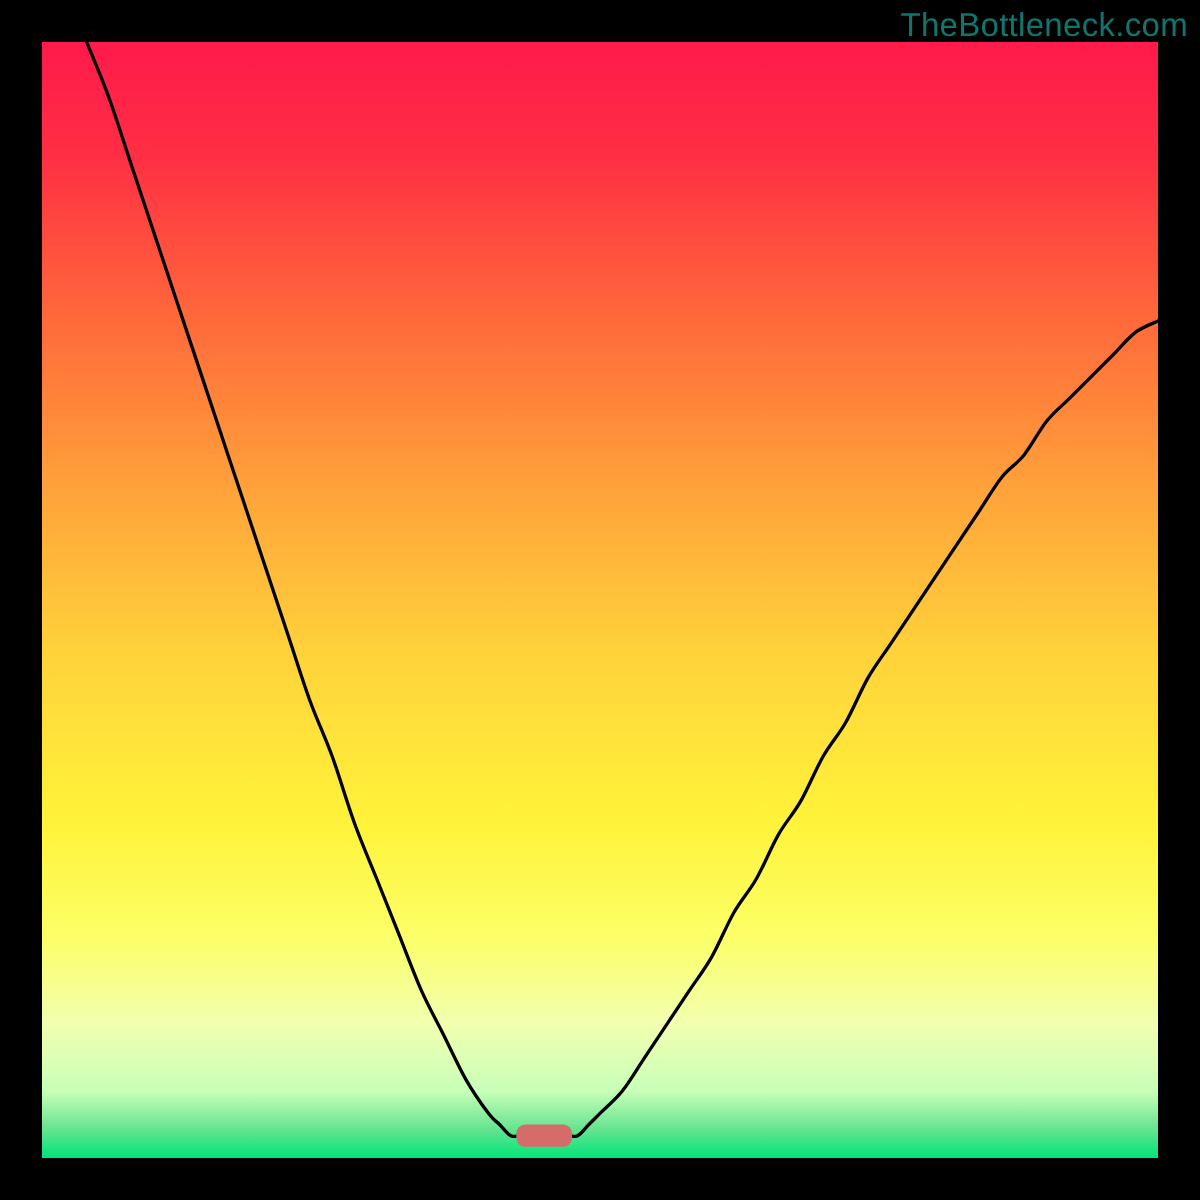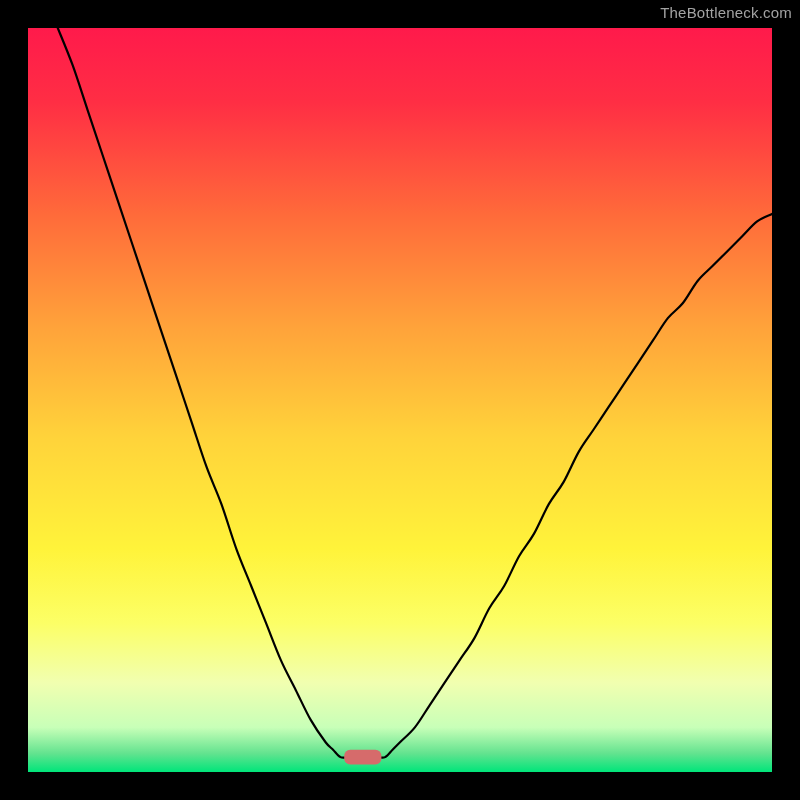--- a/index.html
+++ b/index.html
@@ -23,22 +23,22 @@
     position: absolute;
     left: 0;
     top: 0;
     width: 744px;
     height: 744px;
   }
   .watermark {
     position: absolute;
     top: 4px;
     right: 8px;
-    color: #a3a3a3;
-    font-size: 15px;
+    color: #0f766e;
+    font-size: 22px;
     font-weight: 400;
     letter-spacing: 0.2px;
     user-select: none;
   }
   svg { display: block; }
 </style>
 </head>
 <body>
 
 <div class="frame">

